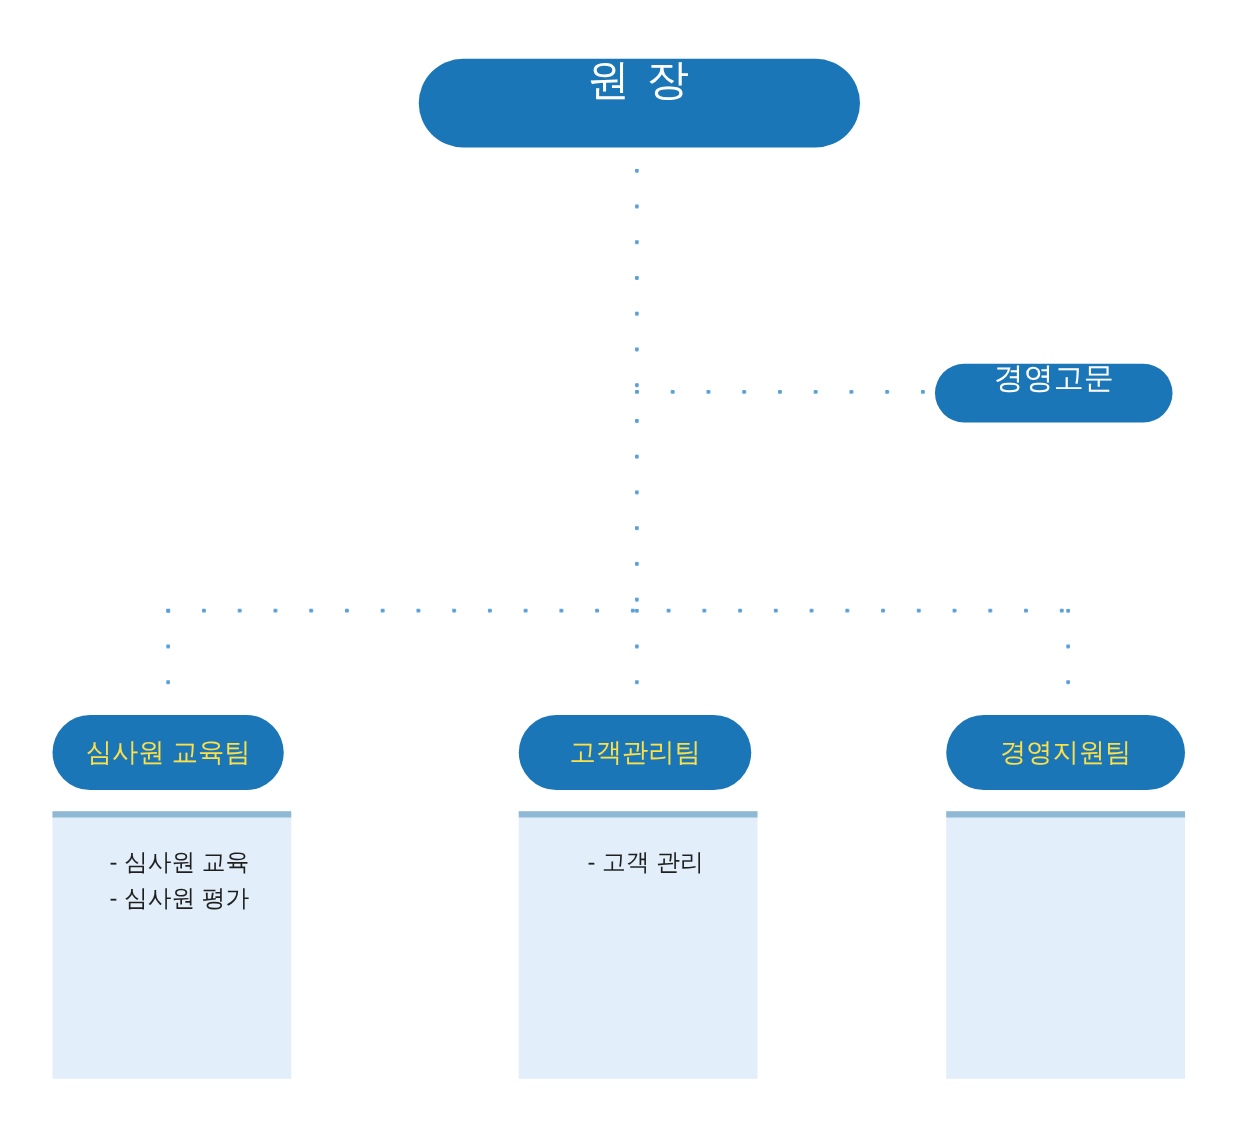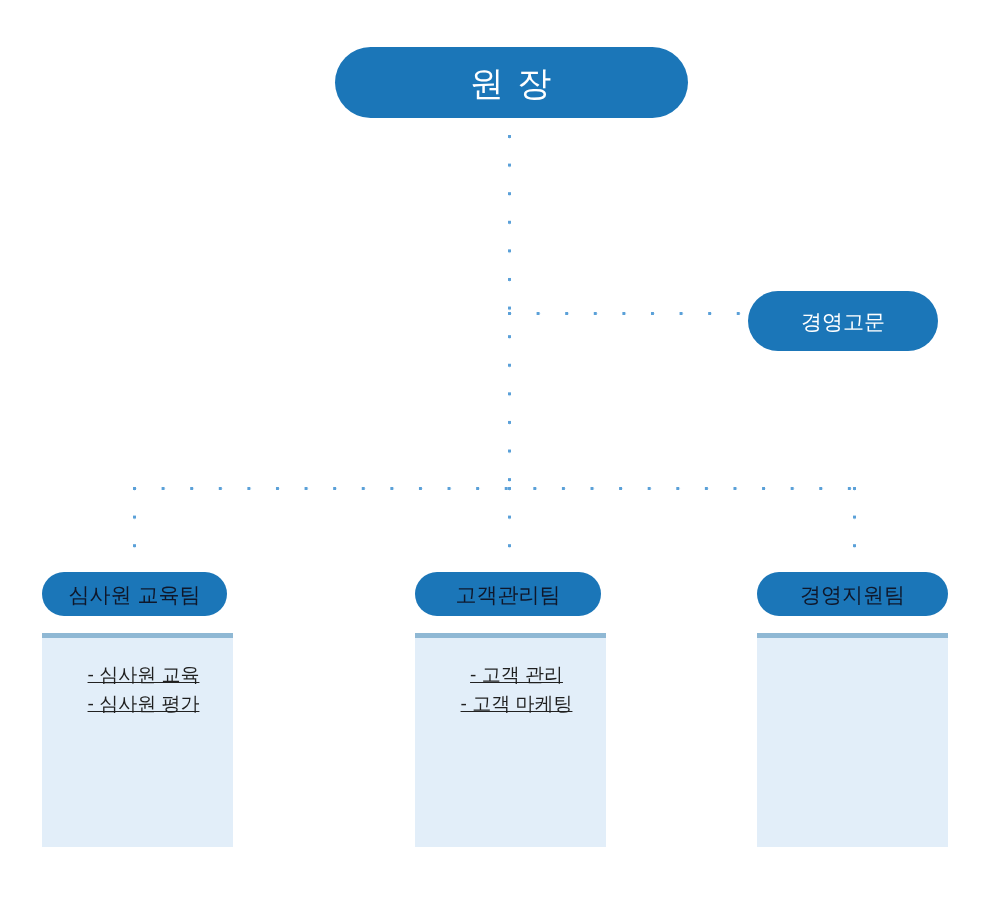--- a/index.html
+++ b/index.html
@@ -39,21 +39,21 @@
     height: 3px;
     background-image: radial-gradient(circle at 1.5px 1.5px, #5aa0d8 1.4px, rgba(90,160,216,0) 2.1px);
     background-size: 28.6px 3px;
     background-position: 0 0;
   }
 
   
   .node-pill {
     position: absolute;
     display: flex;
-    align-items: center;
+    align-items: flex-start;
     justify-content: center;
     background: #1b76b8;
     color: #ffffff;
     border-radius: 999px;
     box-sizing: border-box;
     line-height: 1;
     white-space: nowrap;
   }
 
   .node-root {
@@ -62,60 +62,59 @@
     width: 353px;
     height: 71px;
     font-size: 34px;
     letter-spacing: 2px;
   }
 
   .node-advisor {
     left: 748px;
     top: 291px;
     width: 190px;
-    height: 60px;
-    font-size: 21px;
+    height: 47px;
+    font-size: 24px;
   }
 
   
   .team {
     position: absolute;
     top: 572px;
     width: 191px;
   }
   .team-col-1 { left: 42px; }
   .team-col-2 { left: 415px; }
   .team-col-3 { left: 757px; }
 
   .team-header {
     position: relative;
-    height: 44px;
+    height: 60px;
     display: flex;
     align-items: center;
     justify-content: center;
     background: #1b76b8;
-    color: #0f172a;
+    color: #fde047;
     border-radius: 999px;
     font-size: 21px;
     line-height: 1;
     white-space: nowrap;
   }
   .team-col-1 .team-header { margin: 0 0 0 0; width: 185px; }
   .team-col-2 .team-header { margin: 0 0 0 0; width: 186px; text-align: center; }
   .team-col-3 .team-header { margin: 0 0 0 0; width: 191px; text-align: center; }
 
   .team-panel {
     position: relative;
     margin-top: 17px;
     height: 214px;
     background: #e2eef9;
     border-top: 5px solid #8fb8d4;
     box-sizing: border-box;
     padding: 22px 0 0 12px;
-    text-decoration: underline;
   }
 
   .team-items {
     margin: 0;
     padding: 0;
     list-style: none;
     text-align: center;
   }
   .team-items li {
     font-size: 19px;
@@ -159,21 +158,20 @@
     </div>
   </div>
 
   <div class="team team-col-2">
     <div class="team-header">
       <span>고객관리팀</span>
     </div>
     <div class="team-panel">
       <ul class="team-items">
         <li>- 고객 관리</li>
-        <li>- 고객 마케팅</li>
       </ul>
     </div>
   </div>
 
   <div class="team team-col-3">
     <div class="team-header">
       <span>경영지원팀</span>
     </div>
     <div class="team-panel">
       <ul class="team-items">

